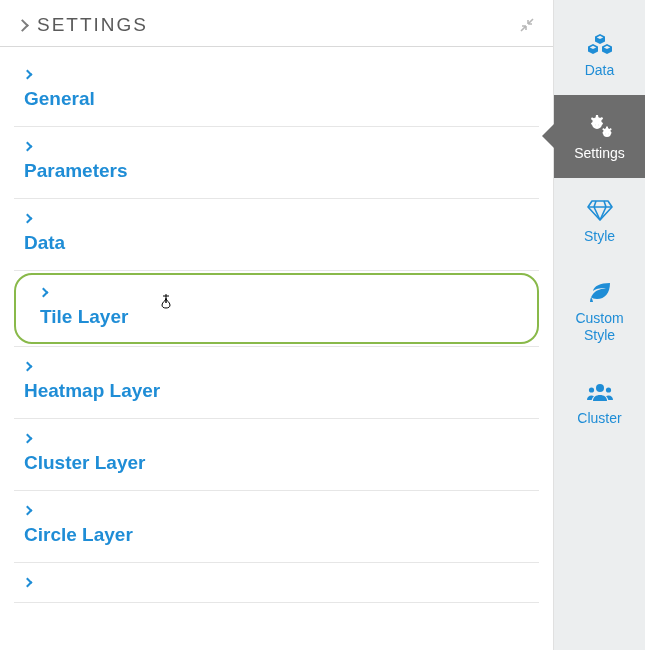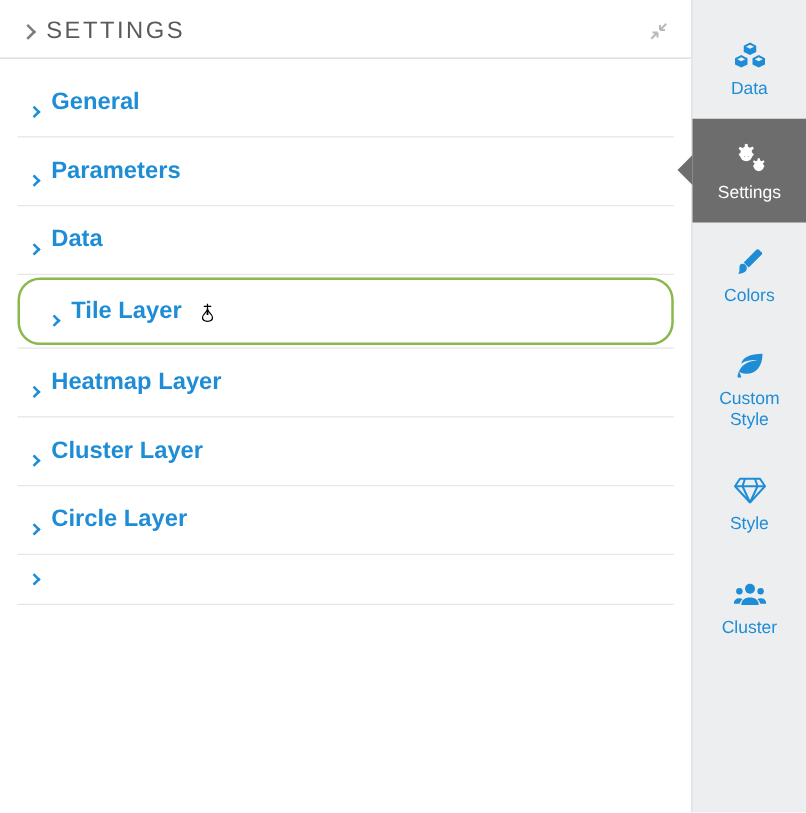--- a/index.html
+++ b/index.html
@@ -21,24 +21,25 @@
   }
   .chevron.small { width: 7px; height: 7px; border-width: 2px; }
   .header .chevron { color: #7d7d7d; }
   .collapse-icon { color: #b8b8b8; }
   .list { padding: 8px 14px 0 14px; }
   .row {
     border-bottom: 1px solid #e6e6e6;
     padding: 0;
   }
   .row-inner {
-    display: flex; align-items: flex-end; gap: 10px;
+    display: flex; align-items: flex-start; gap: 10px;
     padding: 16px 10px;
     color: #1f8dd6;
     cursor: pointer;
+    flex-direction: column;
   }
   .row-inner .chevron { color: #1f8dd6; }
   .row-label { font-size: 19px; font-weight: 700; color: #1f8dd6; }
   .row.highlight .row-inner {
     border: 2px solid #89b94a;
     border-radius: 18px;
     padding: 14px 24px;
     margin: 2px 0;
     position: relative;
   }
@@ -155,42 +156,34 @@
         <span class="icon">
           <svg width="26" height="24" viewBox="0 0 26 24" fill="currentColor">
             <path d="M10 4a5 5 0 015 5 5 5 0 01-5 5 5 5 0 01-5-5 5 5 0 015-5zm0 3a2 2 0 100 4 2 2 0 000-4zM9 0h2l.4 2.3c.6.2 1.1.4 1.6.8l2.1-1 1 1.7-1.7 1.5c.1.5.1 1 0 1.5l1.7 1.5-1 1.7-2.1-1c-.5.4-1 .6-1.6.8L11 12H9l-.4-2.2c-.6-.2-1.1-.4-1.6-.8l-2.1 1-1-1.7L5.6 7c-.1-.5-.1-1 0-1.5L3.9 4l1-1.7 2.1 1c.5-.4 1-.6 1.6-.8L9 0z"></path>
             <path d="M20 14a4 4 0 110 8 4 4 0 010-8zm0 2.4a1.6 1.6 0 100 3.2 1.6 1.6 0 000-3.2zM19.2 11.6h1.6l.3 1.7c.4.1.8.3 1.2.6l1.6-.8.8 1.3-1.3 1.1c.1.4.1.8 0 1.1l1.3 1.1-.8 1.3-1.6-.8c-.4.3-.8.5-1.2.6l-.3 1.7h-1.6l-.3-1.7c-.4-.1-.8-.3-1.2-.6l-1.6.8-.8-1.3 1.3-1.1c-.1-.4-.1-.8 0-1.1l-1.3-1.1.8-1.3 1.6.8c.4-.3.8-.5 1.2-.6l.3-1.7z"></path>
           </svg>
         </span>
         <span>Settings</span>
       </div>
       <div class="tab">
         <span class="icon">
-          <svg width="24" height="24" viewBox="0 0 24 24" fill="currentColor">
-            <path d="M20 3c1 0 1.7.8 1.7 1.7 0 .5-.2.9-.5 1.2L11 16c-1.5-1.5-2.5-2.5-4-4L17.1 1.8c.3-.3.7-.5 1.2-.5.9 0 1.7.8 1.7 1.7zM6 13c2 0 3.5 1.5 3.5 3.5 0 3-4 4.5-7 4.5 1.3-1.3 1-2.8 1-4.5C3.5 14.5 4 13 6 13z"></path>
+          <svg width="26" height="22" viewBox="0 0 26 22" fill="none" stroke="currentColor" stroke-width="1.6" stroke-linejoin="round">
+            <path d="M5 2h16l4 6-12 13L1 8l4-6z"></path>
+            <path d="M1 8h24M9 2l-2 6 6 13M17 2l2 6-6 13"></path>
           </svg>
         </span>
-        <span>Colors</span>
+        <span>Style</span>
       </div>
       <div class="tab">
         <span class="icon">
           <svg width="24" height="22" viewBox="0 0 24 22" fill="currentColor">
             <path d="M22 2c0 10-5 16-13 16-3 0-5-1-6-2 0 0 2 3 2 5H2c0-3 1-5 3-8 3-4 8-5 13-6-4 0-9 0-13 3C6 5 12 2 22 2z"></path>
           </svg>
         </span>
         <span>Custom Style</span>
-      </div>
-      <div class="tab">
-        <span class="icon">
-          <svg width="26" height="22" viewBox="0 0 26 22" fill="none" stroke="currentColor" stroke-width="1.6" stroke-linejoin="round">
-            <path d="M5 2h16l4 6-12 13L1 8l4-6z"></path>
-            <path d="M1 8h24M9 2l-2 6 6 13M17 2l2 6-6 13"></path>
-          </svg>
-        </span>
-        <span>Style</span>
       </div>
       <div class="tab">
         <span class="icon">
           <svg width="26" height="22" viewBox="0 0 26 22" fill="currentColor">
             <circle cx="13" cy="7" r="4"></circle>
             <path d="M6 20c0-4 3-6 7-6s7 2 7 6H6z"></path>
             <circle cx="4.5" cy="9" r="2.6"></circle>
             <path d="M0 19c0-3 2-4.5 4.5-4.5 1 0 1.8.3 2.5.8-1.2 1-2 2.4-2.3 3.7H0z"></path>
             <circle cx="21.5" cy="9" r="2.6"></circle>
             <path d="M26 19h-4.7c-.3-1.3-1.1-2.7-2.3-3.7.7-.5 1.5-.8 2.5-.8 2.5 0 4.5 1.5 4.5 4.5z"></path>

